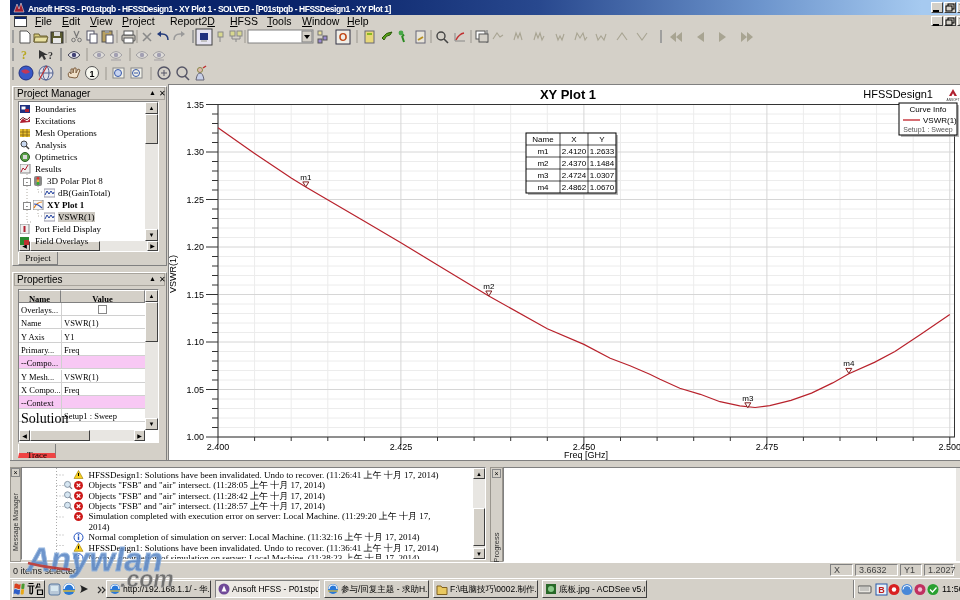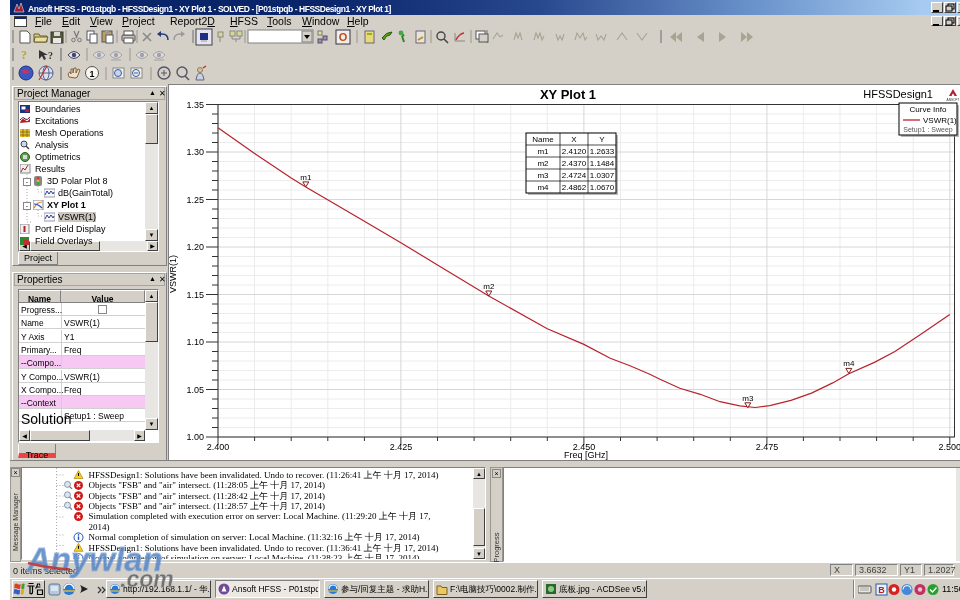--- a/index.html
+++ b/index.html
@@ -23,21 +23,21 @@
 .mi u { text-decoration:underline; }
 .sunken { border-top:1px solid #808080; border-left:1px solid #808080;
   border-right:1px solid #fff; border-bottom:1px solid #fff; background:#fff; }
 .raised { border-top:1px solid #fff; border-left:1px solid #fff;
   border-right:1px solid #404040; border-bottom:1px solid #404040; background:#d4d0c8; }
 .sbar { background:#e8e6e2; }
 .sbtn { position:absolute; background:#d4d0c8;
   border-top:1px solid #fff; border-left:1px solid #fff;
   border-right:1px solid #404040; border-bottom:1px solid #404040;
   font-size:6px; text-align:center; color:#000; }
-.serif { font-family:Liberation Sans, sans-serif; }
+.serif { font-family:Liberation Serif, serif; }
 </style>
 </head>
 <body>
 <div id="screen">
 <div id="titlebar">
   <svg class="abs" style="left:3px;top:2px" width="12" height="11" viewBox="0 0 12 11">
     <path d="M1 10 L4 2 L6 7 L8 1 L11 10 Z" fill="#a02030" stroke="#fff" stroke-width="0.5"></path>
   </svg>
   <span id="titletext">Ansoft HFSS - P01stpqb - HFSSDesign1 - XY Plot 1 - SOLVED - [P01stpqb - HFSSDesign1 - XY Plot 1]</span>
   <div class="winbtn" style="left:921px">
@@ -551,40 +551,40 @@
 <div class="abs" style="left:4px;top:273px;width:151px;height:13px;background:#d4d0c8;font-size:10px;color:#000;border:1px solid #a8a49c">
       <span class="abs" style="left:2px;top:0px">Properties</span>
       <span class="abs" style="left:134px;top:1px;font-size:7px">▲</span>
       <span class="abs" style="left:144px;top:1px;font-size:8px">✕</span>
     </div>
 <div class="abs sunken" style="left:8px;top:289px;width:141px;height:154px"></div>
 <div class="abs" style="left:9px;top:290px;width:42px;height:13px;background:#d4d0c8;border-right:1px solid #808080;border-bottom:1px solid #808080;border-top:1px solid #fff;text-align:center;line-height:11px"><span class="serif" style="font-size:8.5px;font-weight:bold">Name</span></div>
     <div class="abs" style="left:51px;top:290px;width:84px;height:13px;background:#d4d0c8;border-right:1px solid #808080;border-bottom:1px solid #808080;border-top:1px solid #fff;text-align:center;line-height:11px"><span class="serif" style="font-size:8.5px;font-weight:bold">Value</span></div>
 <div class="abs" style="left:9px;top:303px;width:126px;height:13px;background:#fff;border-bottom:1px solid #d0d0d0"></div>
 <div class="abs" style="left:51px;top:303px;width:1px;height:13px;background:#d0d0d0"></div>
-<span class="abs serif" style="left:11px;top:305px;font-size:8.5px;white-space:nowrap">Progress...</span>
+<span class="abs serif" style="left:11px;top:305px;font-size:8.5px;white-space:nowrap">Overlays...</span>
 <div class="abs" style="left:88px;top:305px;width:9px;height:9px;background:#fff;border:1px solid #888"></div>
 <div class="abs" style="left:9px;top:316px;width:126px;height:13px;background:#fff;border-bottom:1px solid #d0d0d0"></div>
 <div class="abs" style="left:51px;top:316px;width:1px;height:13px;background:#d0d0d0"></div>
 <span class="abs serif" style="left:11px;top:318px;font-size:8.5px;white-space:nowrap">Name</span>
 <span class="abs serif" style="left:54px;top:318px;font-size:8.5px;white-space:nowrap">VSWR(1)</span>
 <div class="abs" style="left:9px;top:330px;width:126px;height:13px;background:#fff;border-bottom:1px solid #d0d0d0"></div>
 <div class="abs" style="left:51px;top:330px;width:1px;height:13px;background:#d0d0d0"></div>
 <span class="abs serif" style="left:11px;top:332px;font-size:8.5px;white-space:nowrap">Y Axis</span>
 <span class="abs serif" style="left:54px;top:332px;font-size:8.5px;white-space:nowrap">Y1</span>
 <div class="abs" style="left:9px;top:343px;width:126px;height:13px;background:#fff;border-bottom:1px solid #d0d0d0"></div>
 <div class="abs" style="left:51px;top:343px;width:1px;height:13px;background:#d0d0d0"></div>
 <span class="abs serif" style="left:11px;top:345px;font-size:8.5px;white-space:nowrap">Primary...</span>
 <span class="abs serif" style="left:54px;top:345px;font-size:8.5px;white-space:nowrap">Freq</span>
 <div class="abs" style="left:9px;top:356px;width:126px;height:13px;background:#f8c8f4;border-bottom:1px solid #d0d0d0"></div>
 <div class="abs" style="left:51px;top:356px;width:1px;height:13px;background:#d0d0d0"></div>
 <span class="abs serif" style="left:11px;top:358px;font-size:8.5px;white-space:nowrap">--Compo...</span>
 <div class="abs" style="left:9px;top:370px;width:126px;height:13px;background:#fff;border-bottom:1px solid #d0d0d0"></div>
 <div class="abs" style="left:51px;top:370px;width:1px;height:13px;background:#d0d0d0"></div>
-<span class="abs serif" style="left:11px;top:372px;font-size:8.5px;white-space:nowrap">Y Compo...</span>
+<span class="abs serif" style="left:11px;top:372px;font-size:8.5px;white-space:nowrap">Y Mesh...</span>
 <span class="abs serif" style="left:54px;top:372px;font-size:8.5px;white-space:nowrap">VSWR(1)</span>
 <div class="abs" style="left:9px;top:383px;width:126px;height:13px;background:#fff;border-bottom:1px solid #d0d0d0"></div>
 <div class="abs" style="left:51px;top:383px;width:1px;height:13px;background:#d0d0d0"></div>
 <span class="abs serif" style="left:11px;top:385px;font-size:8.5px;white-space:nowrap">X Compo...</span>
 <span class="abs serif" style="left:54px;top:385px;font-size:8.5px;white-space:nowrap">Freq</span>
 <div class="abs" style="left:9px;top:396px;width:126px;height:13px;background:#f8c8f4;border-bottom:1px solid #d0d0d0"></div>
 <div class="abs" style="left:51px;top:396px;width:1px;height:13px;background:#d0d0d0"></div>
 <span class="abs serif" style="left:11px;top:398px;font-size:8.5px;white-space:nowrap">--Context</span>
 <div class="abs" style="left:9px;top:409px;width:126px;height:13px;background:#fff;border-bottom:1px solid #d0d0d0"></div>
 <div class="abs" style="left:51px;top:409px;width:1px;height:13px;background:#d0d0d0"></div>

